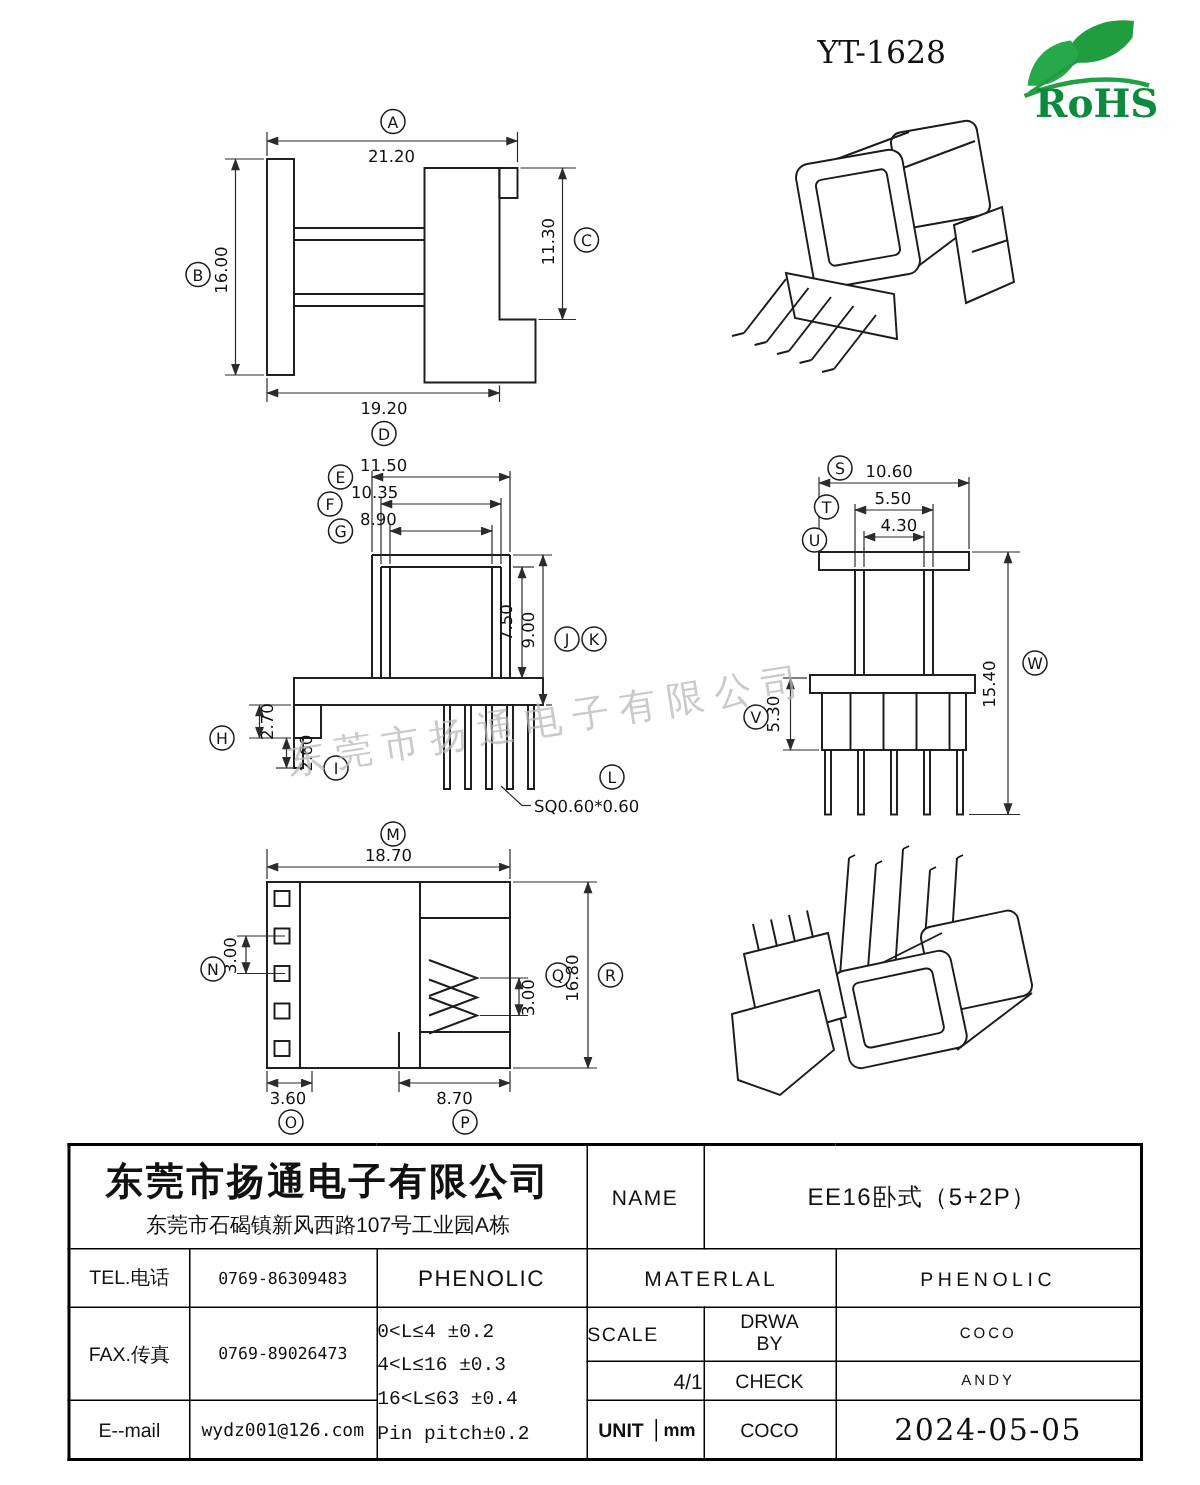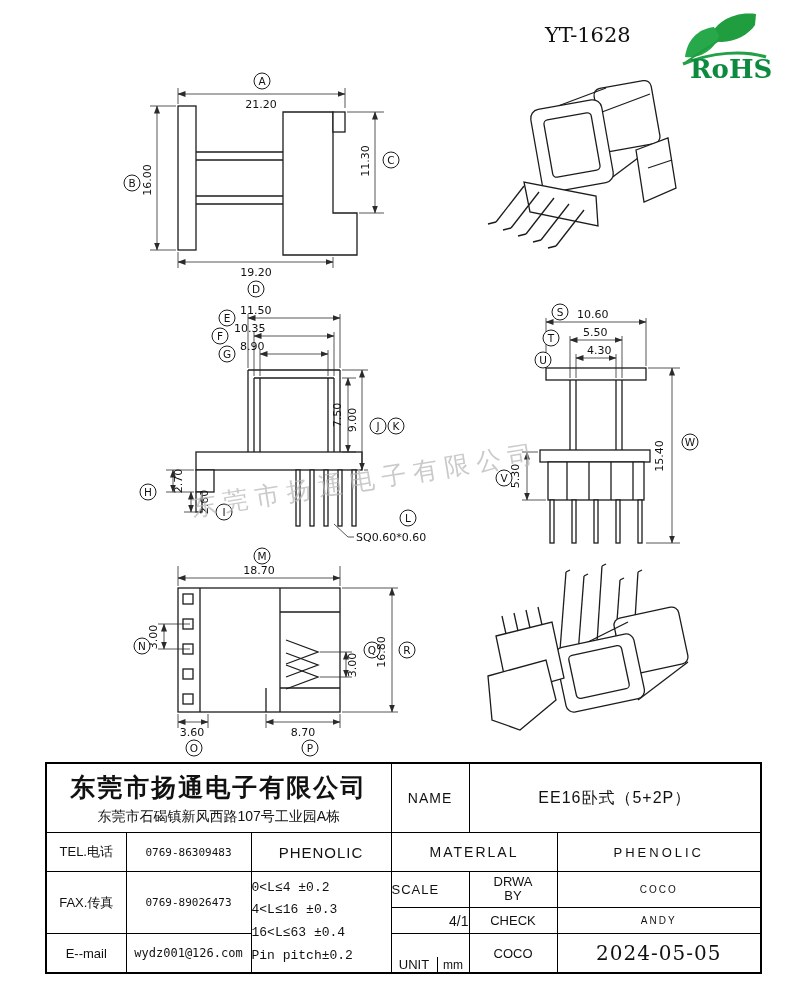--- a/index.html
+++ b/index.html
@@ -31,21 +31,21 @@
   .sm{font-size:12px;}
   .tol-h{font-size:15px;letter-spacing:1px;text-align:center;}
   .lab2{font-size:14px;letter-spacing:2px;}
   .phen{font-size:13px;letter-spacing:3px;}
   .tolcell{font-family:Liberation Mono, monospace;font-size:13px;line-height:1.75;padding-left:9px;vertical-align:middle;}
   .scale{font-size:13px;letter-spacing:1px;text-align:left;padding-left:7px;}
   .scale2{font-size:14px;text-align:right;padding-left:7px;}
   .drwa-span{display:inline-block;width:46px;line-height:1.15;font-size:13px;}
   .val{font-size:10px;letter-spacing:2px;}
   .unitcell{padding:0;}
-  .unit-flex{display:flex;height:100%;align-items:flex-end;}
+  .unit-flex{display:flex;height:100%;align-items:center;font-weight:bold;}
   .u1{flex:0 0 45px;border-right:1px solid #000;display:flex;align-items:center;justify-content:center;font-size:13px;}
   .u2{flex:1;display:flex;align-items:center;justify-content:center;font-size:12px;}
   .date{font-family:"DejaVu Serif",serif;font-size:20px;letter-spacing:1px;}
   .r1 td{height:68px;}
   .r2 td{height:38px;}
   .r3 td{height:35px;}
   .r4 td{height:25px;}
   .r5 td{height:38px;margin-left:16px;}
 </style>
 </head>

